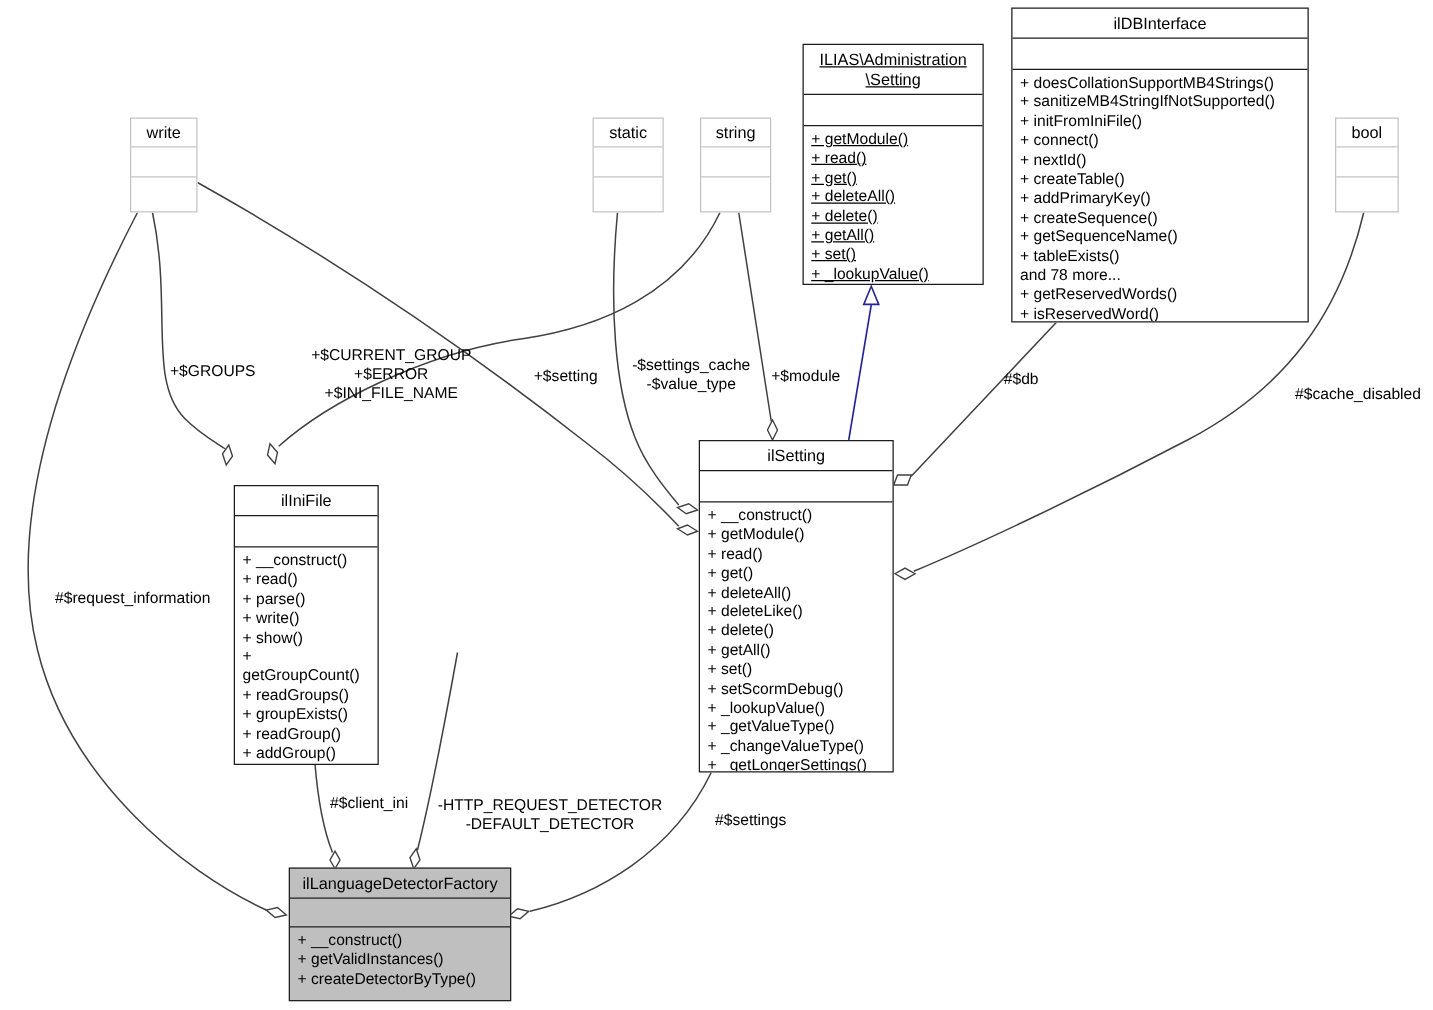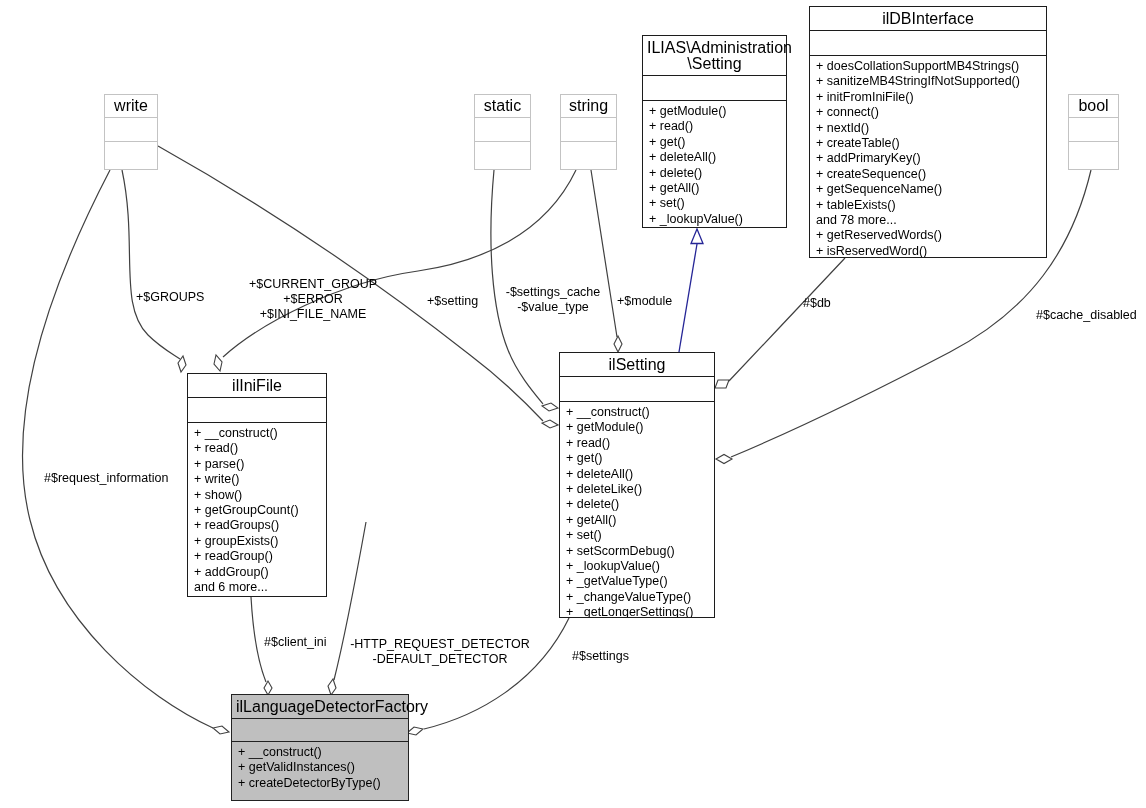--- a/index.html
+++ b/index.html
@@ -18,21 +18,21 @@
   #edges{position:absolute;left:0;top:0;}
   .edge{stroke:var(--edge);fill:none;stroke-width:1.2px;}
   .diamond{fill:#fff;stroke:var(--edge);stroke-width:1.1px;}
   .inh-line{stroke:var(--inheritance);fill:none;stroke-width:1.3px;}
   .inh-head{fill:#fff;stroke:var(--inheritance);stroke-width:1.3px;}
   .uml-class{
     position:absolute;background:#fff;border:1px solid var(--class-border);
     box-sizing:border-box;display:flex;flex-direction:column;
   }
   .uml-class .title{
-    text-align:center;font-size:16px;line-height:16px;padding:4px 4px 3px;
+    text-align:center;font-size:13px;line-height:16px;padding:4px 4px 3px;
     white-space:pre-line;flex:0 0 auto;
   }
   .uml-class .attrs{border-top:1px solid var(--class-border);flex:0 0 24px;}
   .uml-class .methods{
     border-top:1px solid var(--class-border);flex:1 1 auto;
     font-size:12.5px;line-height:15.4px;padding:3px 5px 2px 6px;white-space:pre-line;
     overflow:hidden;text-align:left;
   }
   .type-class{border-color:var(--type-border);}
   .type-class .title{padding-top:3px;}
@@ -97,21 +97,21 @@
     <div class="attrs2"></div>
   </div>
 
   <div class="uml-class type-class" style="left:560px;top:94px;width:57px;height:76px;">
     <div class="title">string</div>
     <div class="attrs"></div>
     <div class="attrs2"></div>
   </div>
 
 
-  <div class="uml-class" style="left:642px;top:35px;width:145px;height:193px;">
+  <div class="uml-class" style="left:642px;top:35px;width:145px;height:193px;text-decoration:underline;">
     <div class="title">ILIAS\Administration
 \Setting</div>
     <div class="attrs"></div>
     <div class="methods">+ getModule()
 + read()
 + get()
 + deleteAll()
 + delete()
 + getAll()
 + set()
@@ -129,21 +129,21 @@
 + createTable()
 + addPrimaryKey()
 + createSequence()
 + getSequenceName()
 + tableExists()
 and 78 more...
 + getReservedWords()
 + isReservedWord()</div>
   </div>
 
-  <div class="uml-class" style="left:187px;top:373px;width:140px;height:224px;justify-content:space-between;">
+  <div class="uml-class" style="left:187px;top:388px;width:116px;height:224px;justify-content:space-between;">
     <div class="title">ilIniFile</div>
     <div class="attrs"></div>
     <div class="methods">+ __construct()
 + read()
 + parse()
 + write()
 + show()
 + getGroupCount()
 + readGroups()
 + groupExists()

